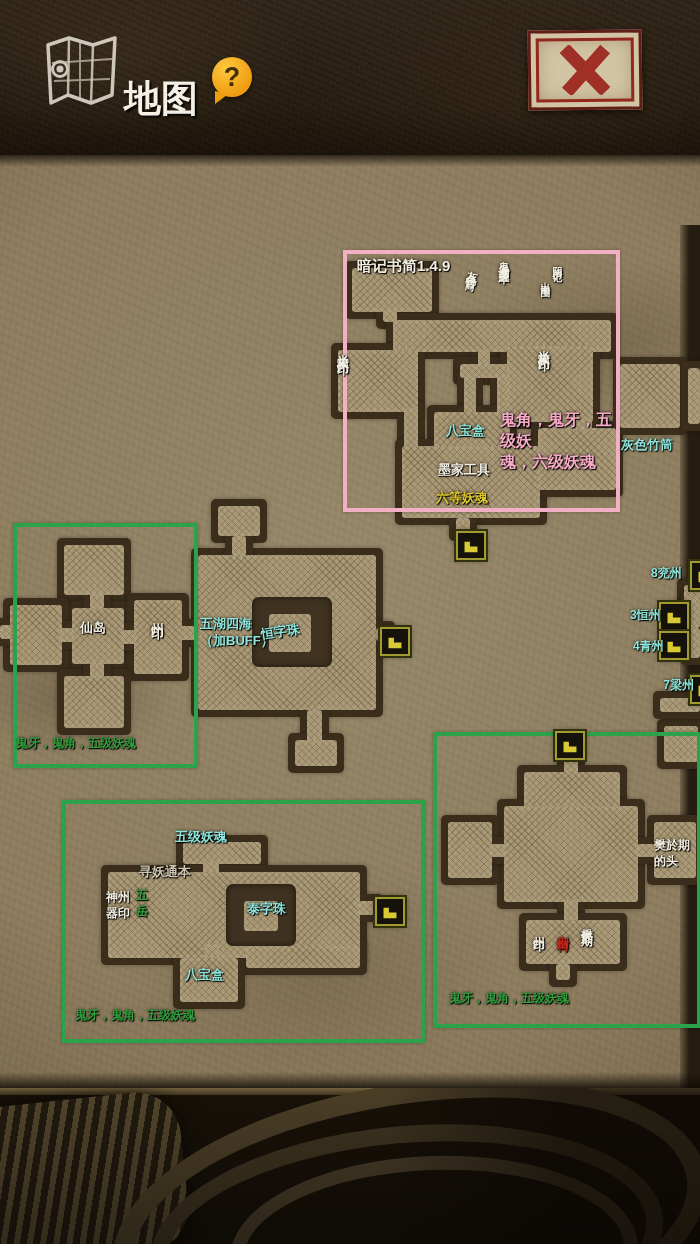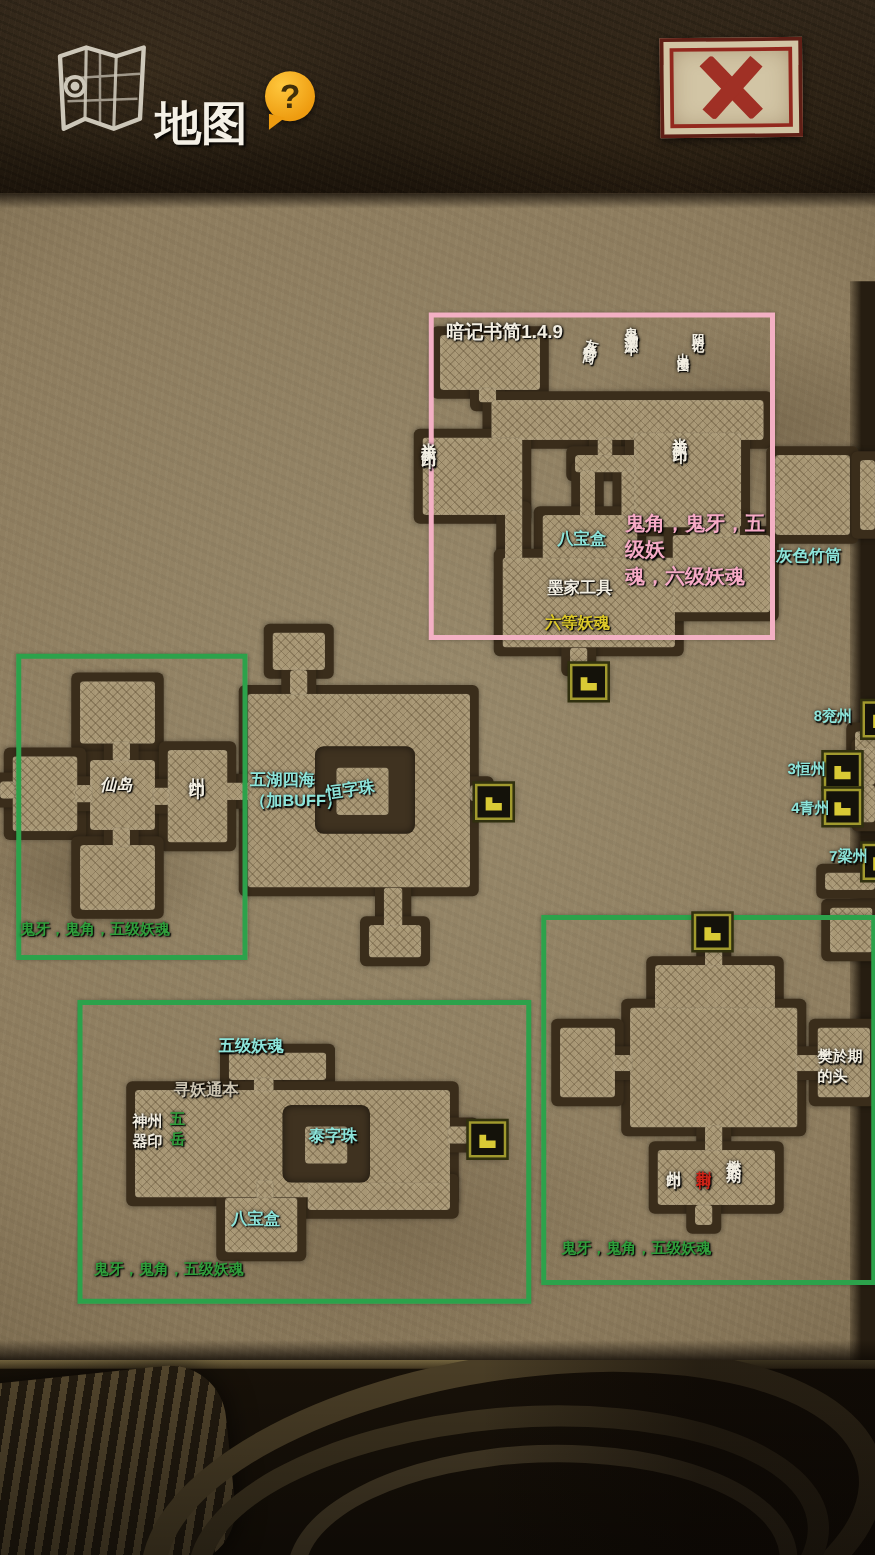--- a/index.html
+++ b/index.html
@@ -270,21 +270,21 @@
       <div class="label vertical" style="left: 337px; top: 189px; color: rgb(242, 238, 226); font-size: 12px;">半枚州印</div>
       <div class="label" style="left: 500px; top: 255px; color: rgb(246, 170, 198); font-size: 16px; width: 118px;">鬼角，鬼牙，五级妖
 魂，六级妖魂</div>
       <div class="label" style="left: 446px; top: 268px; color: rgb(140, 228, 218); font-size: 13px;">八宝盒</div>
       <div class="label" style="left: 438px; top: 307px; color: rgb(242, 238, 226); font-size: 13px; text-align: right;">墨家工具</div>
       <div class="label" style="left: 436px; top: 335px; color: rgb(220, 200, 41); font-size: 13px;">六等妖魂</div>
       <div class="label" style="left: 621px; top: 282px; color: rgb(140, 228, 218); font-size: 13px;">灰色竹筒</div>
       <div class="label" style="left: 200px; top: 461px; color: rgb(140, 228, 218); font-size: 13px;">五湖四海
 （加BUFF）</div>
       <div class="label" style="left: 261px; top: 469px; color: rgb(140, 228, 218); font-size: 13px; transform: rotate(-8deg);">恒字珠</div>
-      <div class="label" style="left: 80px; top: 465px; color: rgb(242, 238, 226); font-size: 13px; font-style: italic;">仙岛</div>
+      <div class="label" style="left: 80px; top: 465px; color: rgb(242, 238, 226); font-size: 13px;">仙岛</div>
       <div class="label vertical" style="left: 151px; top: 457px; color: rgb(242, 238, 226); font-size: 13px;">州印</div>
       <div class="label" style="left: 16px; top: 581px; color: rgb(47, 158, 59); font-size: 12px;">鬼牙，鬼角，五级妖魂</div>
       <div class="label" style="left: 651px; top: 411px; color: rgb(140, 228, 218); font-size: 12px;">8兖州</div>
       <div class="label" style="left: 630px; top: 453px; color: rgb(140, 228, 218); font-size: 12px;">3恒州</div>
       <div class="label" style="left: 633px; top: 484px; color: rgb(140, 228, 218); font-size: 12px;">4青州</div>
       <div class="label" style="left: 663px; top: 524px; color: rgb(140, 228, 218); font-size: 12px; font-family: Liberation Mono, monospace;">7梁州</div>
       <div class="label" style="left: 175px; top: 674px; color: rgb(140, 228, 218); font-size: 13px;">五级妖魂</div>
       <div class="label" style="left: 139px; top: 709px; color: rgb(205, 197, 178); font-size: 13px;">寻妖通本</div>
       <div class="label" style="left: 106px; top: 735px; color: rgb(242, 238, 226); font-size: 12px;">神州
 器印</div>

